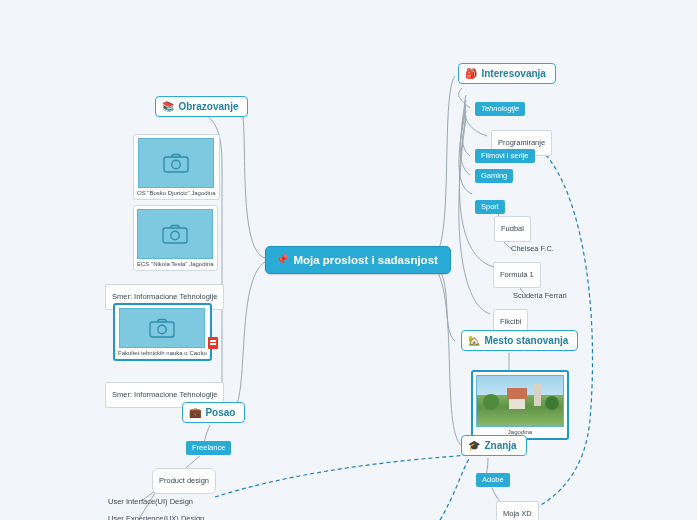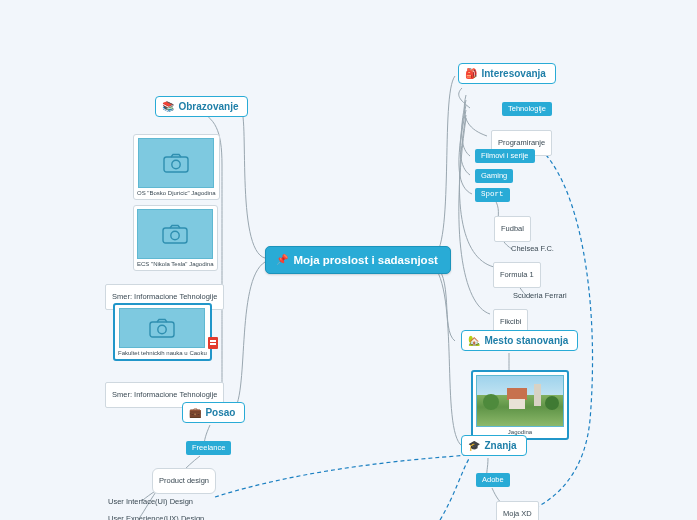--- a/index.html
+++ b/index.html
@@ -301,29 +301,29 @@
 
   <div class="node text-node" style="left:108px; top:498px;">User Interface(UI) Design</div>
 
   <div class="node text-node" style="left:108px; top:515px;">User Experience(UX) Design</div>
 
   <div class="node branch-node" style="left:458px; top:63px;">
     <span class="icon-emoji">🎒</span>
     <span>Interesovanja</span>
   </div>
 
-  <div class="node chip-node" style="left:502px; top:102px;">Tehnologije</div>
+  <div class="node chip-node" style="left:475px; top:102px;font-style:italic;">Tehnologije</div>
 
   <div class="node plain-node" style="left:491px; top:130px;">Programiranje</div>
 
   <div class="node chip-node" style="left:475px; top:149px;text-align:center;">Filmovi i serije</div>
 
   <div class="node chip-node" style="left:475px; top:169px;">Gaming</div>
 
-  <div class="node chip-node" style="left:475px; top:188px;font-family:Liberation Mono, monospace;">Sport</div>
+  <div class="node chip-node" style="left:475px; top:200px;">Sport</div>
 
   <div class="node plain-node" style="left:494px; top:216px;">Fudbal</div>
 
   <div class="node text-node" style="left:511px; top:245px;">Chelsea F.C.</div>
 
   <div class="node plain-node" style="left:493px; top:262px;">Formula 1</div>
 
   <div class="node text-node" style="left:513px; top:292px;">Scuderia Ferrari</div>
 
   <div class="node plain-node" style="left:493px; top:309px;">Fikcibi</div>

